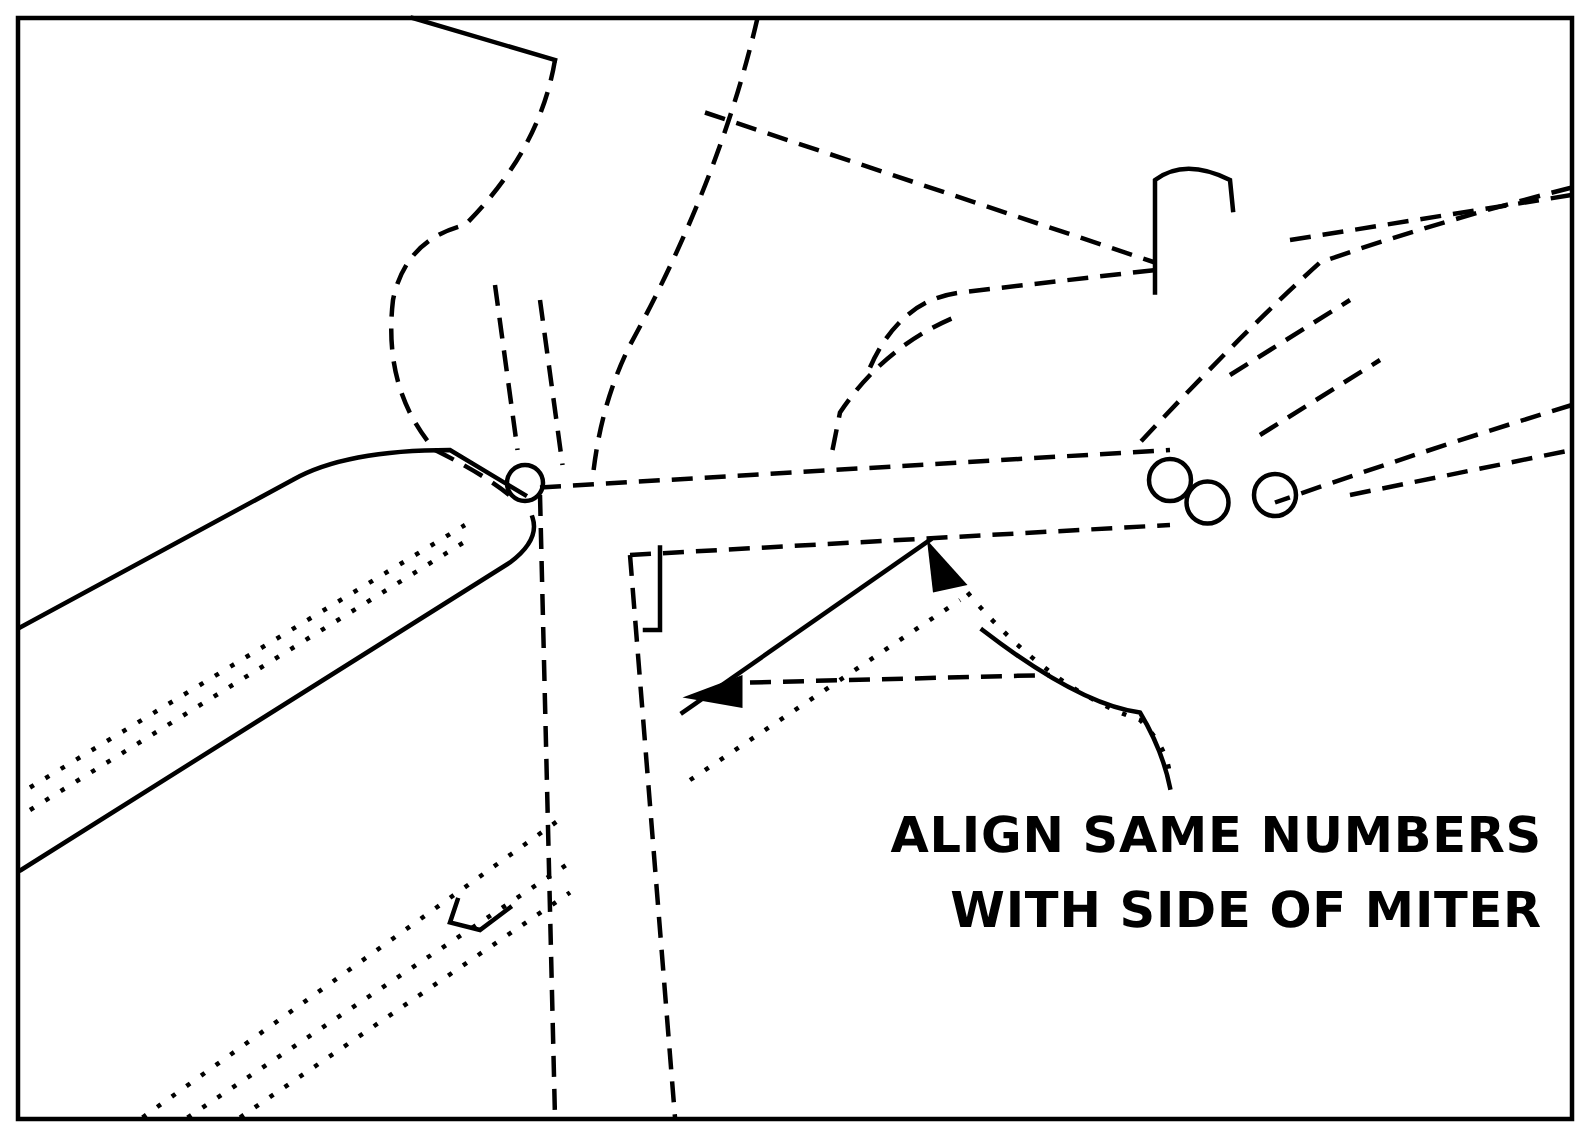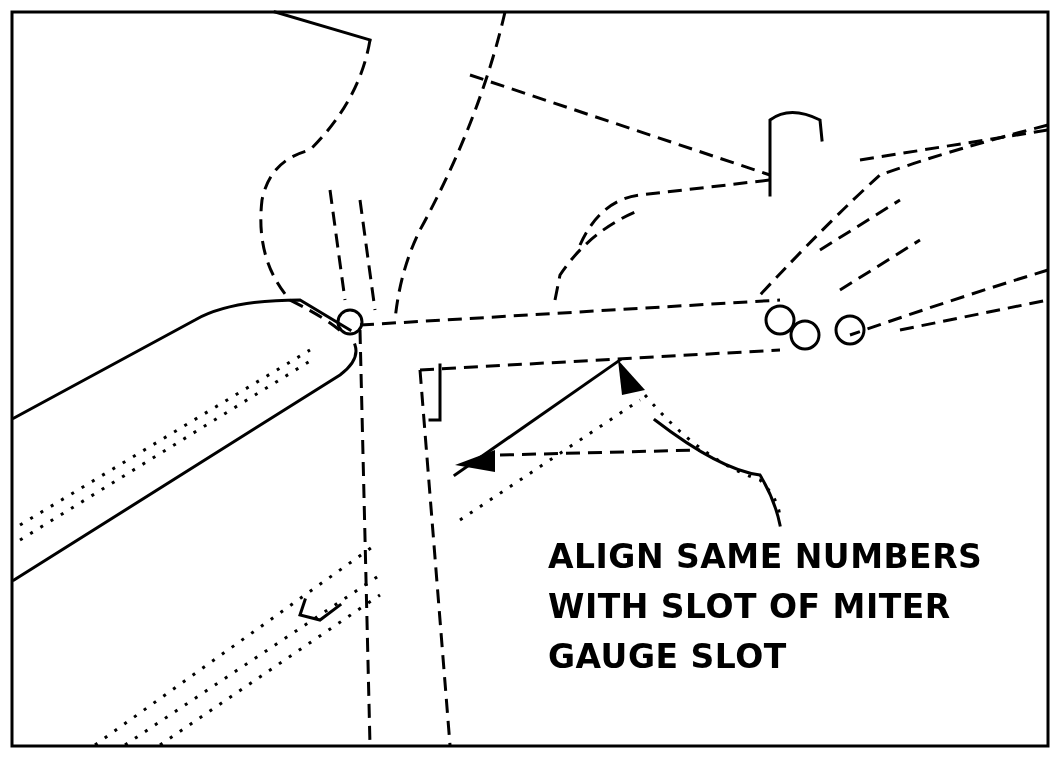--- a/index.html
+++ b/index.html
@@ -1,20 +1,20 @@
 <!DOCTYPE html>
 <html><head>
 <meta charset="utf-8">
 <style>
   html, body { margin: 0; padding: 0; background: #ffffff; }
   body { width: 1058px; height: 759px; position: relative; overflow: hidden; }
   #illustration { position: absolute; left: 0; top: 0; width: 1058px; height: 759px; }
   #caption {
     position: absolute; left: 548px; top: 532px; width: 480px;
-    text-align: left; font-family: "DejaVu Sans", sans-serif; font-weight: bold;
+    text-align: right; font-family: "DejaVu Sans", sans-serif; font-weight: bold;
     font-size: 33px; line-height: 50px; color: #000; letter-spacing: 0.5px;
   }
   #caption div { white-space: nowrap; }
   .ln { fill: none; stroke: #000; stroke-width: 3; stroke-linecap: square; }
   .dl { fill: none; stroke: #000; stroke-width: 3; stroke-dasharray: 14 8; }
   .dt { fill: none; stroke: #000; stroke-width: 3; stroke-dasharray: 3 9; }
 </style>
 </head>
 <body>
 
@@ -82,15 +82,14 @@
     <path d="M820 250 L900 200" class="dl"></path>
     <path d="M840 290 L920 240" class="dl"></path>
     <path d="M900 330 L1048 300" class="dl"></path>
   </g>
 
   <path d="M655 420 Q720 470 760 475 Q775 500 780 525" class="ln"></path>
 </svg>
 
 <div id="caption">
   <div>ALIGN SAME NUMBERS</div>
-  <div>WITH SLOT OF MITER</div>
-  <div>GAUGE SLOT</div>
+  <div>WITH SIDE OF MITER</div>
 </div>
 
 </body></html>

